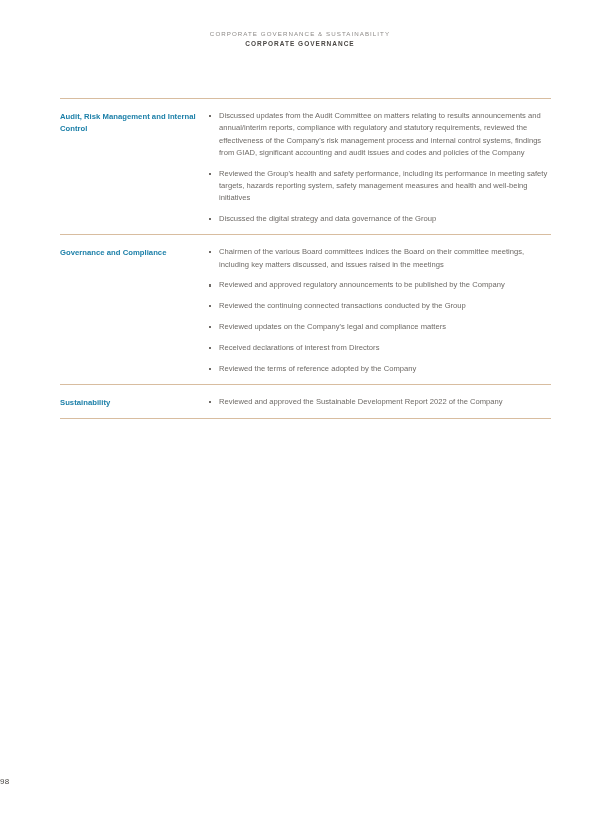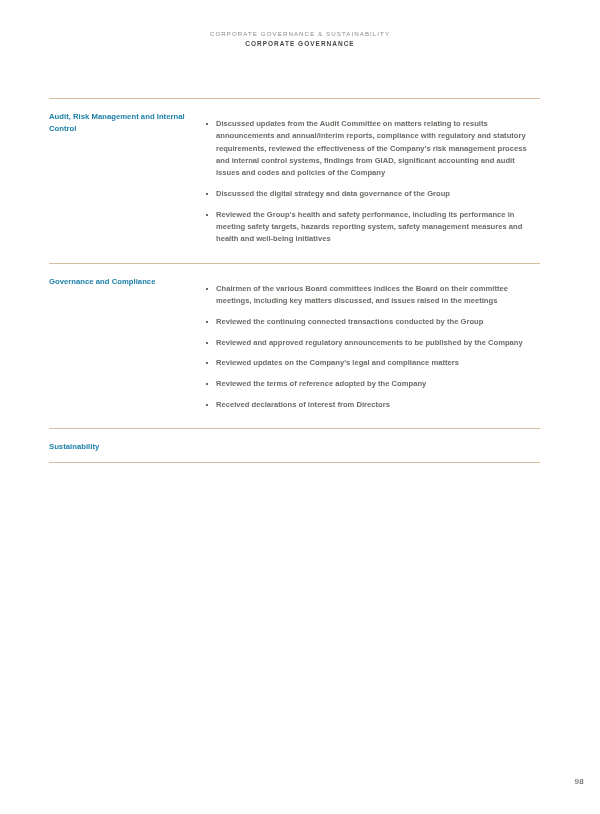--- a/index.html
+++ b/index.html
@@ -38,21 +38,21 @@
     color: #4a4744;
     font-weight: 700;
     line-height: 1.2;
     margin-top: 3px;
     text-transform: uppercase;
   }
 
   
   .content {
     position: absolute;
-    left: 49px;
+    left: 60px;
     top: 98px;
     width: 491px;
   }
 
   .rule {
     height: 1px;
     width: 100%;
     background: #d8bda0;
     line-height: 0;
     font-size: 0;
@@ -76,23 +76,22 @@
     padding-top: 1px;
   }
 
   .section-body {
     flex: 1 1 auto;
     padding-left: 1px;
   }
 
   ul.bullets {
     list-style: none;
-    margin: 8px;
+    margin: 0;
     padding: 0;
-    font-weight: bold;
   }
   ul.bullets > li {
     position: relative;
     padding-left: 11px;
     margin: 0 0 8.5px 0;
     color: #6e6a66;
     font-size: 7.6px;
     line-height: 1.62;
     letter-spacing: 0.01px;
   }
@@ -108,21 +107,21 @@
     height: 2.1px;
     background: #6e6a66;
   }
 
   
   .folio {
     position: absolute;
     left: 0;
     top: 777px;
     width: 584px;
-    text-align: right;
+    text-align: left;
     font-size: 8px;
     font-weight: 400;
     color: #4a4744;
     letter-spacing: 0.3px;
   }
 </style>
 </head>
 <body>
 
 <div class="running-head">
@@ -132,48 +131,49 @@
 
 <div class="content">
 
   <div class="rule"></div>
 
   <div class="section">
     <div class="section-title">Audit, Risk Management and Internal Control</div>
     <div class="section-body">
       <ul class="bullets">
         <li>Discussed updates from the Audit Committee on matters relating to results announcements and annual/interim reports, compliance with regulatory and statutory requirements, reviewed the effectiveness of the Company's risk management process and internal control systems, findings from GIAD, significant accounting and audit issues and codes and policies of the Company</li>
+        <li>Reviewed the Group's health and safety performance, including its performance in meeting safety targets, hazards reporting system, safety management measures and health and well-being initiatives</li>
         <li>Discussed the digital strategy and data governance of the Group</li>
-        <li>Reviewed the Group's health and safety performance, including its performance in meeting safety targets, hazards reporting system, safety management measures and health and well-being initiatives</li>
       </ul>
     </div>
   </div>
 
   <div class="rule"></div>
 
   <div class="section">
     <div class="section-title">Governance and Compliance</div>
     <div class="section-body">
       <ul class="bullets">
         <li>Chairmen of the various Board committees indices the Board on their committee meetings, including key matters discussed, and issues raised in the meetings</li>
+        <li>Reviewed and approved regulatory announcements to be published by the Company</li>
         <li>Reviewed the continuing connected transactions conducted by the Group</li>
-        <li>Reviewed and approved regulatory announcements to be published by the Company</li>
         <li>Reviewed updates on the Company's legal and compliance matters</li>
+        <li>Received declarations of interest from Directors</li>
         <li>Reviewed the terms of reference adopted by the Company</li>
-        <li>Received declarations of interest from Directors</li>
       </ul>
     </div>
   </div>
 
   <div class="rule"></div>
 
   <div class="section">
     <div class="section-title">Sustainability</div>
     <div class="section-body">
       <ul class="bullets">
+        <li>Reviewed and approved the Sustainable Development Report 2022 of the Company</li>
       </ul>
     </div>
   </div>
 
   <div class="rule"></div>
 
 </div>
 
 <div class="folio">98</div>
 

